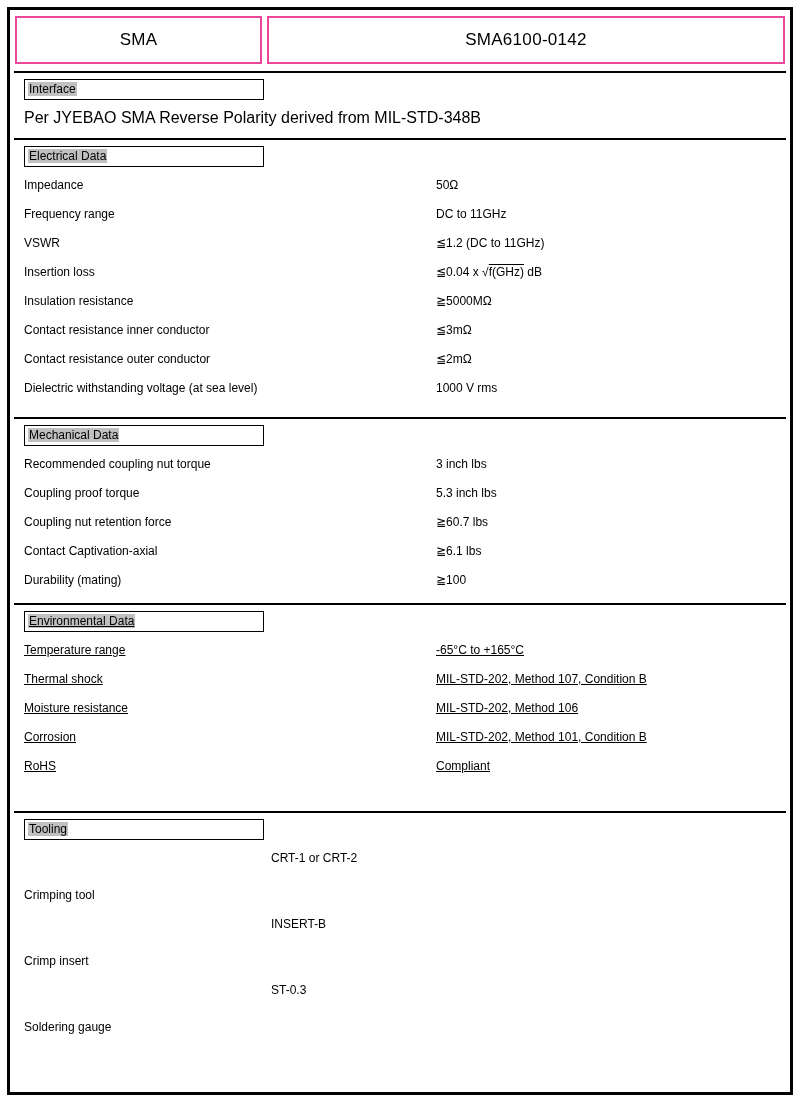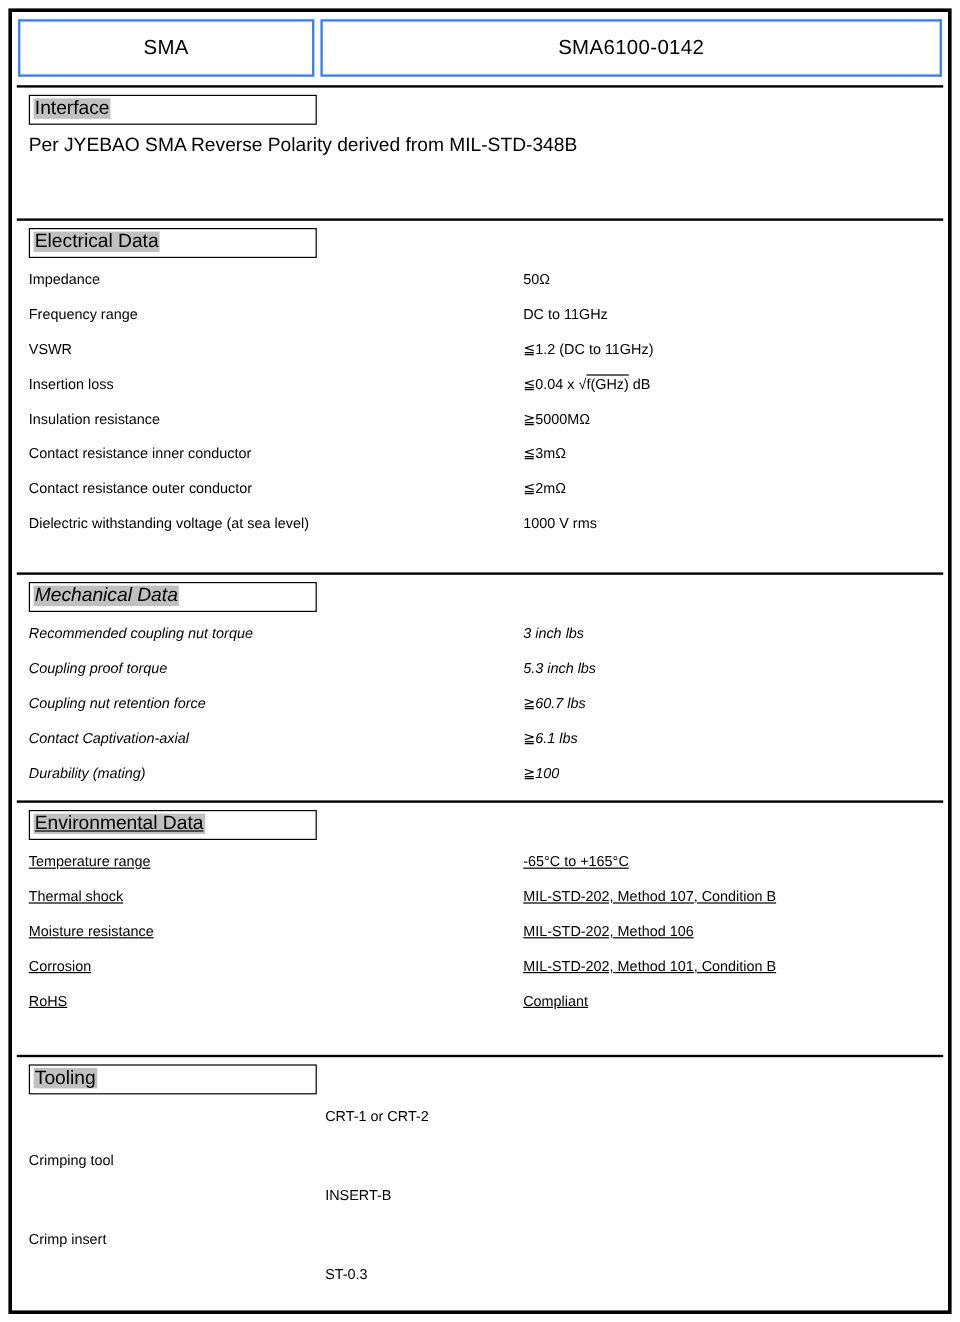--- a/index.html
+++ b/index.html
@@ -11,39 +11,39 @@
   }
   .page { box-sizing: border-box; width: 800px; height: 1102px; padding: 7px; }
   .frame {
     box-sizing: border-box; width: 100%; height: 100%;
     border: 3px solid #000; padding: 5px 4px; overflow: hidden;
   }
 
   
   .header { display: flex; gap: 5px; height: 48px; margin: 1px 1px 0; }
   .header-cell {
-    box-sizing: border-box; border: 2px solid #3b82f6;
+    box-sizing: border-box; border: 2px solid #ec4899;
     display: flex; align-items: center; justify-content: center;
     font-size: 17px; letter-spacing: 0.3px;
   }
   .header-left { width: 247px; flex: none; }
   .header-right { flex: 1; }
 
   
   .sections { margin-top: 7px; }
   .section { border-top: 2px solid #000; padding: 6px 10px 6px; }
-  .section:nth-child(2) { margin-top: 40px; }
-  .section:nth-child(3) { margin-top: 20px; font-style: italic; }
+  .section:nth-child(2) { }
+  .section:nth-child(3) { margin-top: 8px; }
   .section:nth-child(4) { margin-top: 2px; text-decoration: underline; }
   .section:nth-child(5) { margin-top: 24px; }
 
   .section-title-box {
     box-sizing: border-box; width: 240px;
     border: 1px solid #000; padding: 2px 3px 3px;
-    margin-bottom: 4px; font-size: 16px;
+    margin-bottom: 4px; font-size: 12px;
   }
   .section-title { background: #c0c0c0; padding: 0 1px; }
 
   .section-note { font-size: 16px; line-height: 28px; }
 
   .row { display: flex; font-size: 12px; line-height: 29px; }
   .row-label { width: 412px; flex: none; }
   .section.narrow .row-label { width: 247px; margin-top: 37px; }
   .row-value { white-space: pre-wrap; }
   .overline { text-decoration: overline; }

